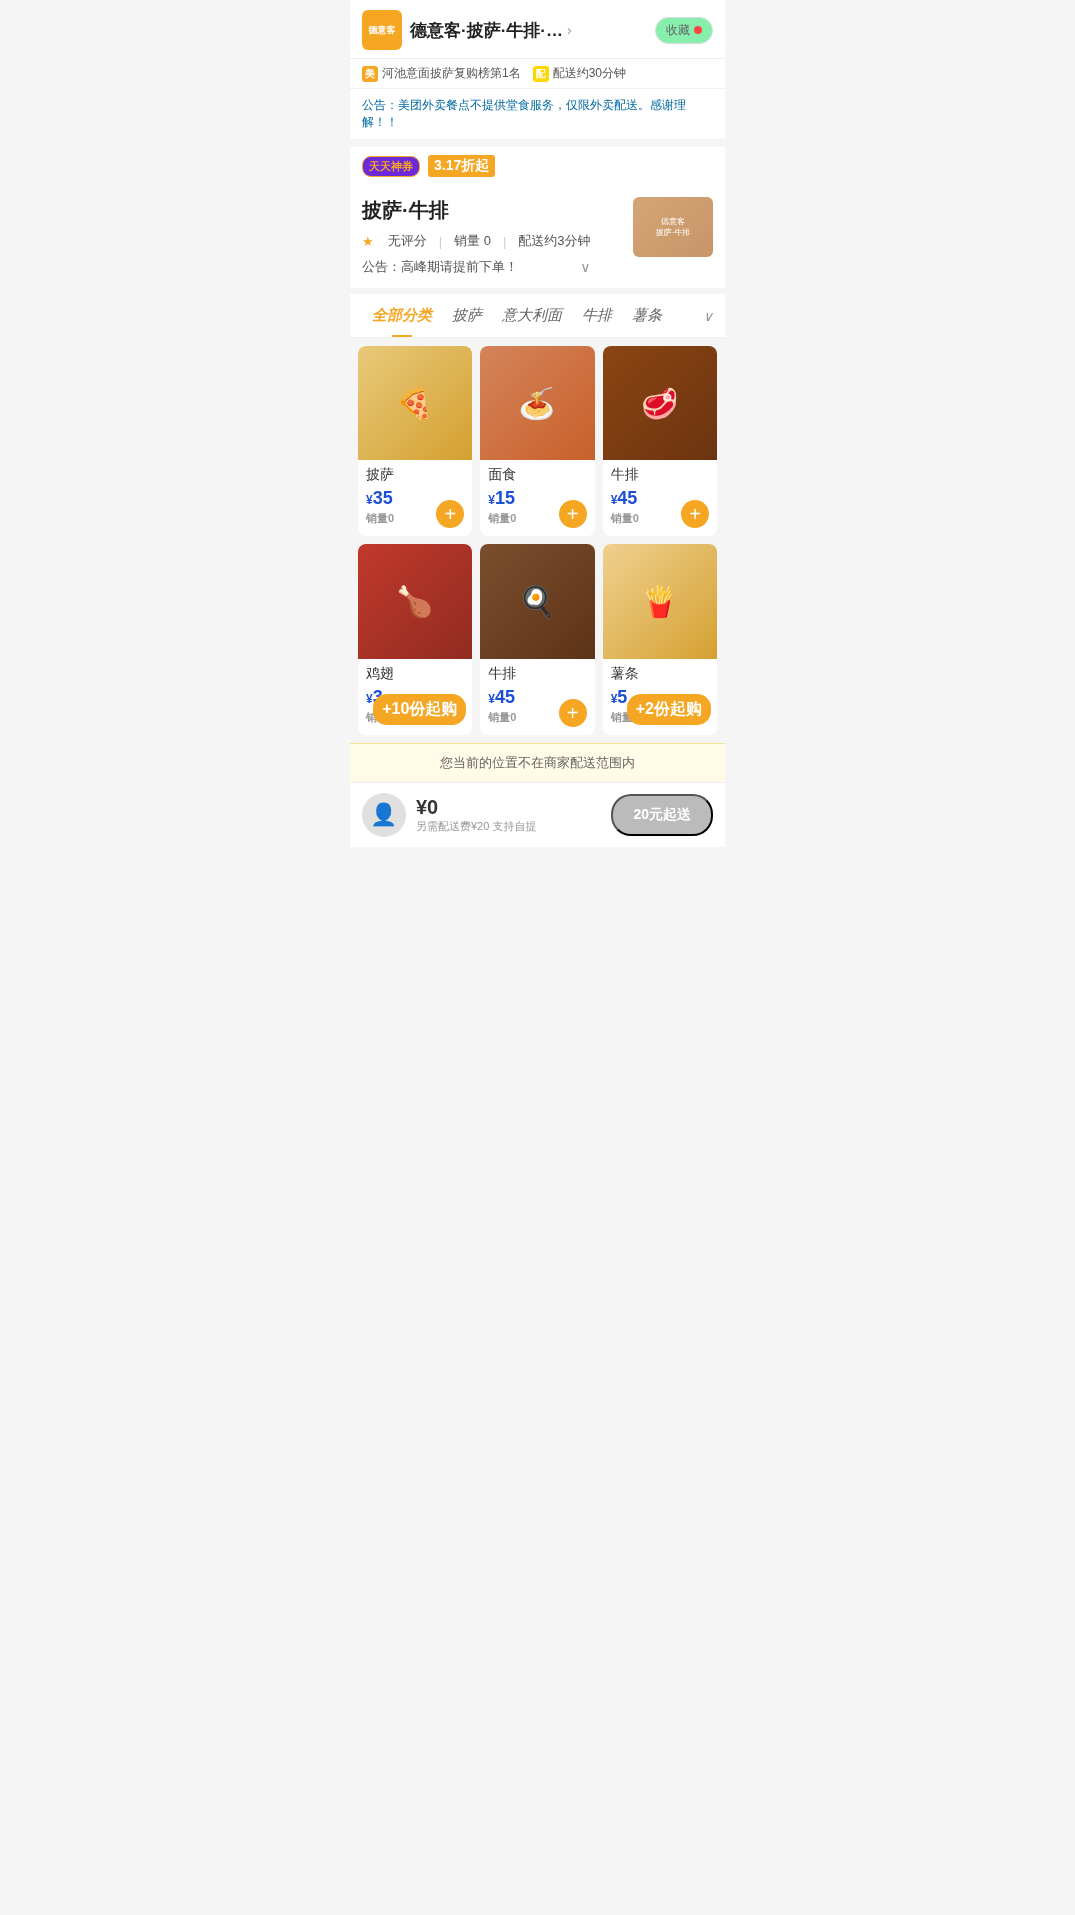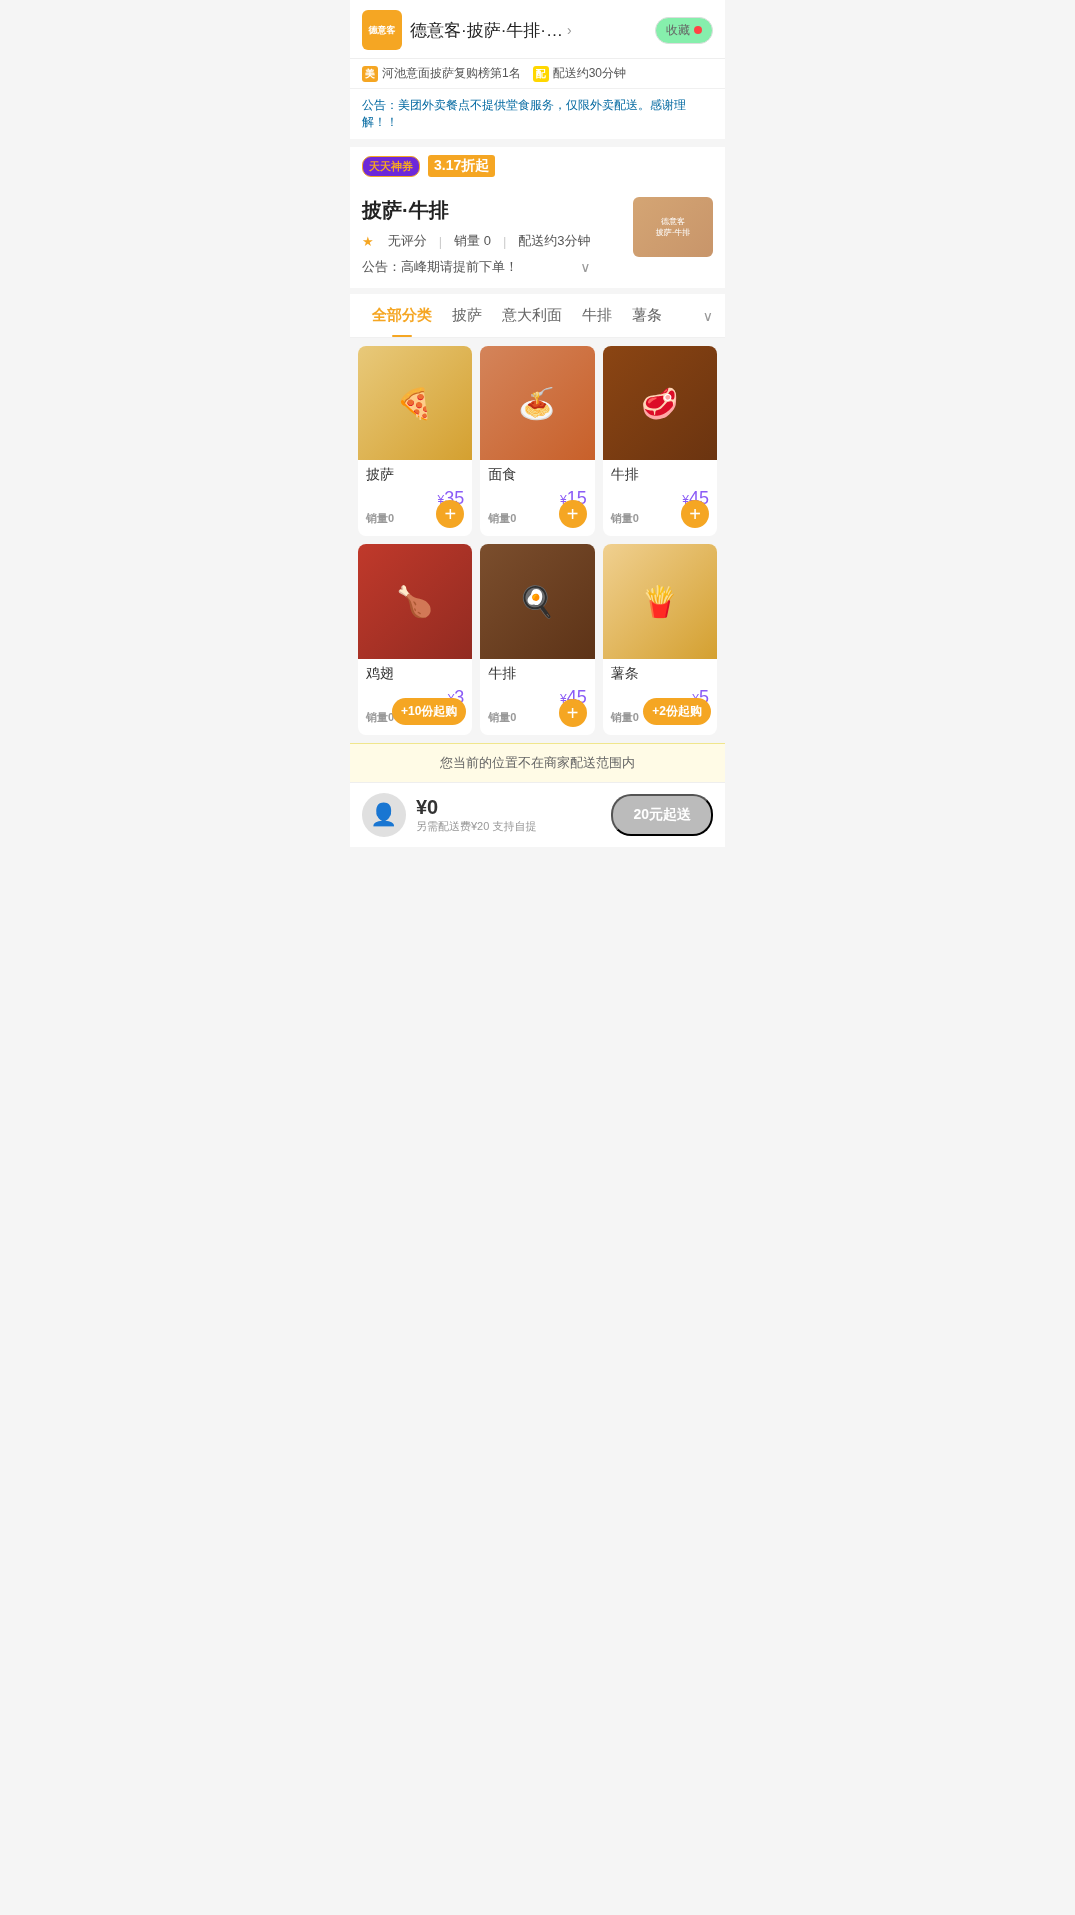--- a/index.html
+++ b/index.html
@@ -39,21 +39,21 @@
       color: #fff;
       font-weight: bold;
       flex-shrink: 0;
       line-height: 1.2;
       text-align: center;
       padding: 2px;
     }
     .header-title {
       margin-left: 8px;
       font-size: 17px;
-      font-weight: normal;
+      font-weight: bold;
       color: #222;
     }
     .header-arrow {
       margin-left: 4px;
       color: #999;
       font-size: 14px;
     }
     .collect-btn {
       background: #86efac;
       border: 1px solid #ddd;
@@ -205,20 +205,21 @@
 
     
     .category-tabs {
       background: #fff;
       padding: 0 12px;
       display: flex;
       align-items: center;
       border-bottom: 1px solid #f0f0f0;
       margin-top: 6px;
       overflow: hidden;
+      font-style: italic;
     }
     .tab-item {
       padding: 12px 10px;
       font-size: 15px;
       color: #666;
       white-space: nowrap;
       cursor: pointer;
       position: relative;
     }
     .tab-item.active {
@@ -282,24 +283,23 @@
       padding: 6px 8px 10px;
     }
     .product-name {
       font-size: 14px;
       color: #333;
       margin-bottom: 4px;
       font-weight: 500;
     }
     .product-price {
       font-size: 18px;
-      color: #8b5cf6;
-      font-weight: normal;
+      color: #1d4ed8;
+      font-weight: bold;
       margin-bottom: 2px;
-      text-align: right;
     }
     .product-price span.currency {
       font-size: 12px;
     }
     .product-sales {
       font-size: 11px;
       color: #999;
       font-weight: bold;
     }
     .add-btn {
@@ -316,21 +316,21 @@
       color: #fff;
       font-size: 20px;
       font-weight: 300;
       cursor: pointer;
       line-height: 1;
     }
     .add-btn-text {
       background: #f5a623;
       border-radius: 14px;
       padding: 5px 9px;
-      font-size: 12px;
+      font-size: 16px;
       color: #fff;
       font-weight: bold;
       cursor: pointer;
       position: absolute;
       bottom: 10px;
       right: 6px;
       white-space: nowrap;
     }
 
     

